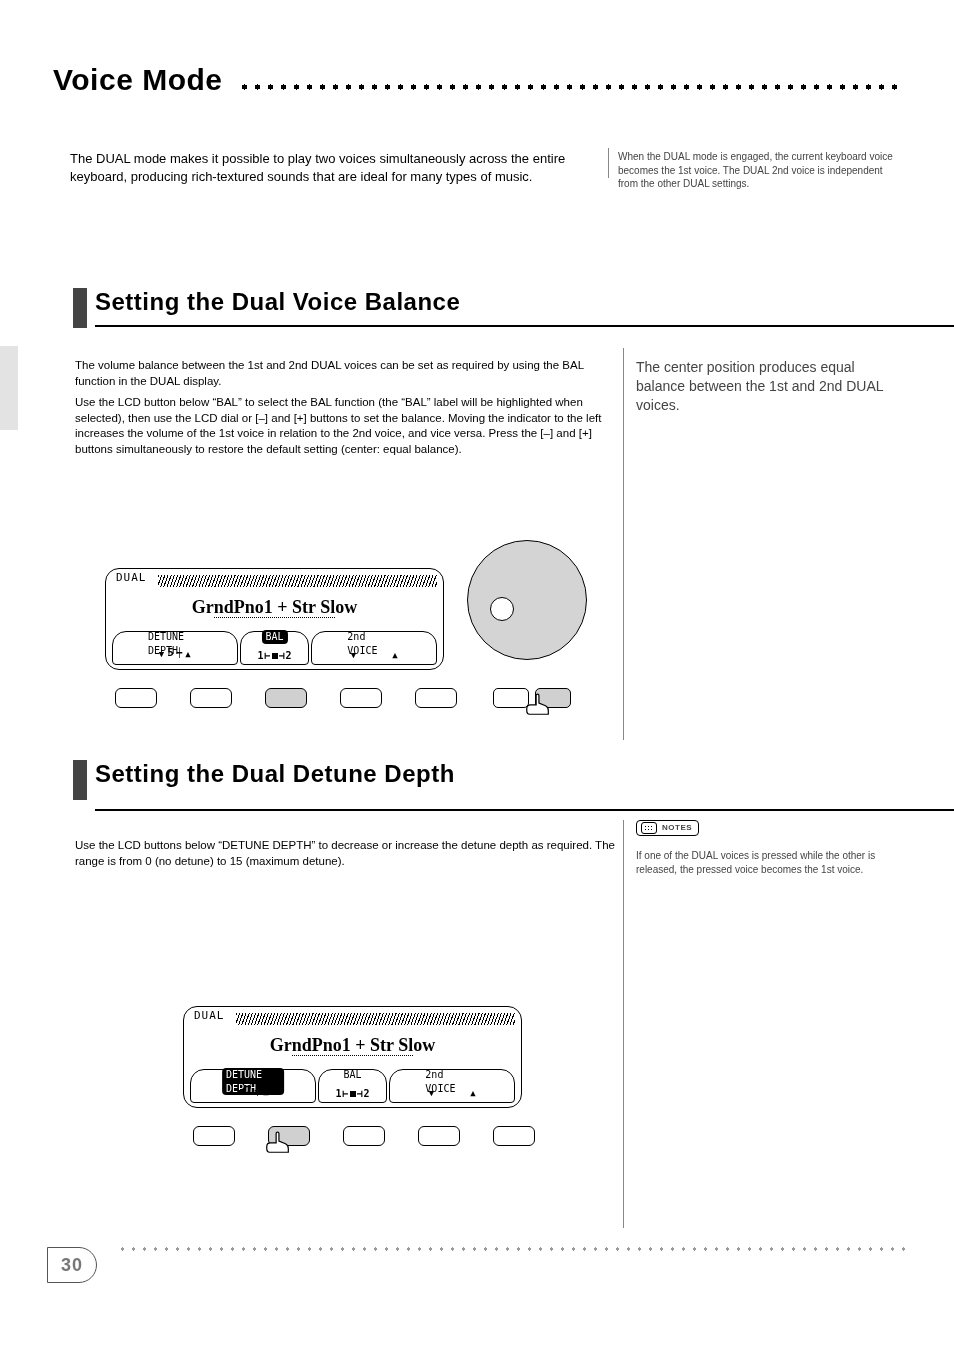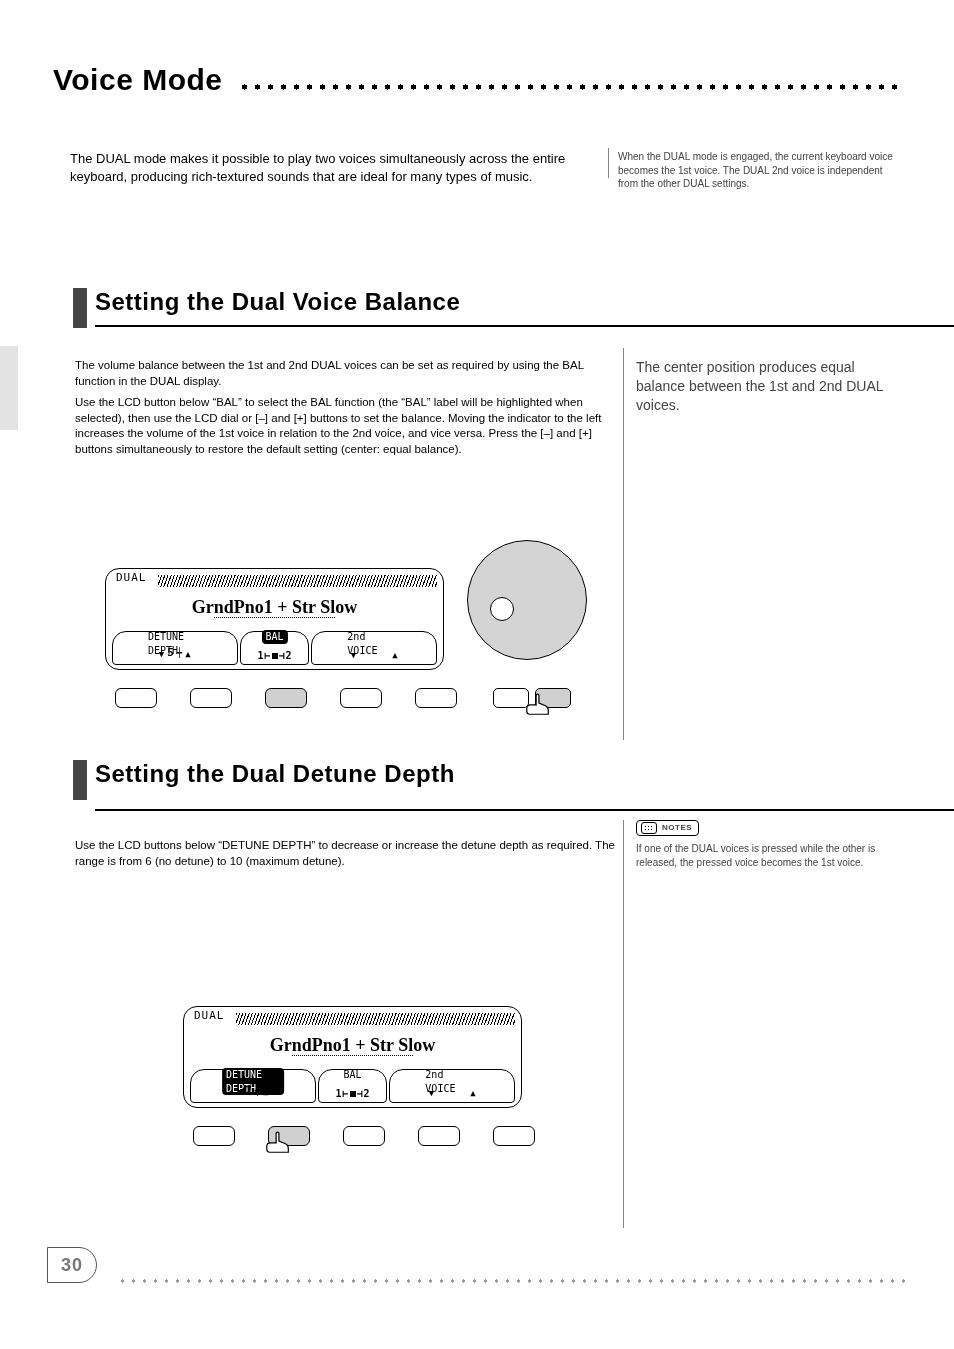--- a/index.html
+++ b/index.html
@@ -19,21 +19,21 @@
   .sec-title{font-family:"Arial Narrow",Arial,sans-serif;font-weight:800;font-size:24px;letter-spacing:.5px;margin-bottom:10px}
   .sec-rule{position:absolute;left:95px;right:0;height:2px;background:#000}
   #rule1{top:325px}#rule2{top:809px}
   .bodyL{position:absolute;left:75px;top:358px;width:540px;font-size:11.5px}
   .bodyL2{position:absolute;left:75px;top:838px;width:540px;font-size:11.5px}
   .bodyR{position:absolute;left:636px;top:358px;width:260px;font-size:14px;color:#444}
   .bodyR2{position:absolute;left:636px;top:820px;width:260px;font-size:10px;color:#444}
   .vr-sec{position:absolute;left:623px;width:1px;background:#888}
   #vrA{top:348px;height:392px}
   #vrB{top:820px;height:408px}
-  .notes-badge{display:inline-flex;align-items:center;border:1px solid #000;border-radius:4px;padding:1px 6px 1px 4px;gap:5px;margin-bottom:6px}
+  .notes-badge{display:inline-flex;align-items:center;border:1px solid #000;border-radius:4px;padding:1px 6px 1px 4px;gap:5px;margin-bottom:13px}
   .notes-badge .nb-icon{width:14px;height:10px;border:1px solid #000;border-radius:3px;position:relative}
   .notes-badge .nb-icon::before{content:"";position:absolute;inset:2px;background-image:radial-gradient(#000 .6px,transparent .7px);background-size:3px 3px}
   .notes-badge .nb-text{font-size:8px;font-weight:700;letter-spacing:.5px}
   
   .fig1{position:absolute;left:105px;top:568px;width:500px;height:170px}
   .fig2{position:absolute;left:183px;top:1006px;width:340px;height:170px}
   .lcd{position:relative;border:1.5px solid #000;border-radius:14px;width:337px;height:100px;background:#fff}
   .lcd .dual{position:absolute;left:10px;top:2px;font-family:monospace;font-size:11px;letter-spacing:1px}
   .hatch{position:absolute;top:6px;height:12px;right:6px;background:repeating-linear-gradient(110deg,#000 0 1px,transparent 1px 3px)}
   #h1{left:52px}
@@ -54,21 +54,21 @@
   .dial{width:118px;height:118px;border:1.5px solid #000;border-radius:50%;background:#d4d4d4;position:relative}
   .dial .hub{position:absolute;left:22px;top:56px;width:22px;height:22px;border:1.5px solid #000;border-radius:50%;background:#fff}
   .minibtns{position:absolute;left:388px;top:120px;display:flex;gap:6px}
   .mini{width:34px;height:18px;border:1.5px solid #000;border-radius:5px;background:#fff;position:relative}
   .mini.sel{background:#d0d0d0}
   .finger{position:absolute;width:30px;height:30px}
   .finger svg{width:30px;height:30px}
   #finger1{left:418px;top:120px}
   #finger2{left:80px;top:120px}
   
-  .footer{position:absolute;left:47px;right:47px;bottom:66px;display:flex;align-items:flex-end}
+  .footer{position:absolute;left:47px;right:47px;bottom:66px;display:flex;align-items:flex-start}
   .pg-bubble{width:48px;height:34px;border:1px solid #555;border-radius:0 22px 22px 0;display:flex;align-items:center;justify-content:center;font-family:"Arial Narrow",Arial,sans-serif;font-weight:800;font-size:18px;letter-spacing:1px;margin-right:20px;color:#777}
   .foot-dots{flex:1;height:4px;background-image:radial-gradient(circle,#999 1.6px,transparent 1.7px);background-size:11px 4px;background-repeat:repeat-x}
   .bal-ind{display:inline-flex;align-items:center;gap:1px;font:700 10px monospace}
   .bal-point{width:6px;height:6px;background:#000}
   b{font-weight:700}
   p{margin:0 0 6px 0}
 </style>
 </head>
 <body>
 <div class="page">
@@ -171,21 +171,21 @@
 <div class="sec2">
   <div class="sec-head">
         <div class="sec-bar"></div>
         <div class="sec-title">Setting the Dual Detune Depth</div>
       </div>
 </div>
 <div class="sec-rule" id="rule2"></div>
 <div id="vrB" class="vr-sec"></div>
 
 <div class="bodyL2">
-  <p>Use the LCD buttons below “DETUNE DEPTH” to decrease or increase the detune depth as required. The range is from 6 (no detune) to 10 (maximum detune).</p>
+  <p>Use the LCD buttons below “DETUNE DEPTH” to decrease or increase the detune depth as required. The range is from 0 (no detune) to 15 (maximum detune).</p>
 </div>
 <div class="bodyR2">
   <div class="notes-badge">
     <span class="nb-icon"></span>
     <span class="nb-text">NOTES</span>
   </div>
   <p>If one of the DUAL voices is pressed while the other is released, the pressed voice becomes the 1st voice.</p>
 </div>
 
 <div class="fig2">

